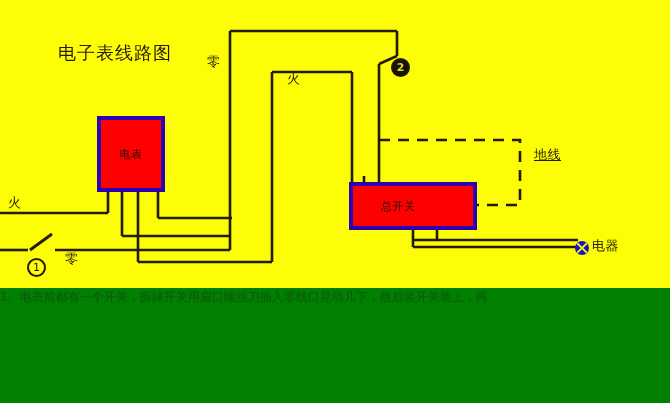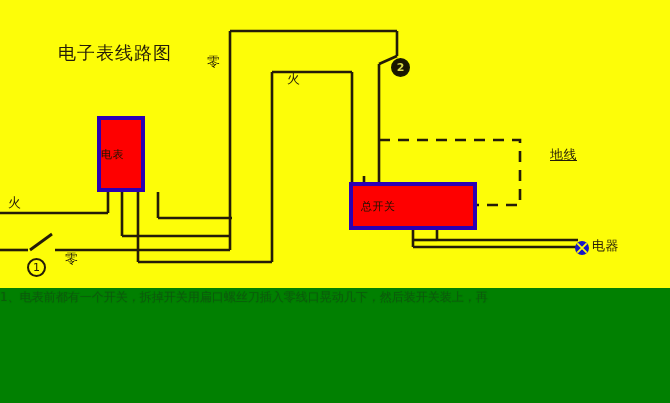--- a/index.html
+++ b/index.html
@@ -42,49 +42,49 @@
   #diagram-title {
     left: 30px; top: 44px;
     font-size: 18px;
     letter-spacing: 1px;
     margin-left: 28px;
   }
   #label-neutral-top { left: 207px; top: 55px; }
   #label-live-top    { left: 287px; top: 72px; }
   #label-live-left   { left: 8px;   top: 196px; }
   #label-neutral-bottom { left: 65px; top: 252px; }
-  #label-ground      { left: 550px; top: 148px; text-decoration: underline; }
+  #label-ground      { left: 534px; top: 148px; text-decoration: underline; }
   #label-appliance   { left: 592px; top: 239px; text-align: center; }
 
   
   .device-box {
     position: absolute;
     background: #fe0000;
     border: 4px solid #2b00b4;
     display: flex;
     align-items: center;
   }
   #meter-box {
     left: 97px; top: 116px;
-    width: 48px; height: 76px;
-    justify-content: flex-start;
+    width: 68px; height: 76px;
+    justify-content: center;
   }
   #main-switch-box {
     left: 349px; top: 182px;
     width: 128px; height: 48px;
     justify-content: flex-start;
   }
   .device-label {
     color: #1b1400;
     font-size: 11px;
     letter-spacing: 0.5px;
     white-space: nowrap;
   }
   #meter-label { }
-  #main-switch-label { padding-left: 8px; }
+  #main-switch-label { padding-left: 28px; }
 
   
   .circle-num {
     position: absolute;
     width: 19px; height: 19px;
     border-radius: 50%;
     display: flex;
     align-items: center;
     justify-content: center;
     font-size: 11px;

